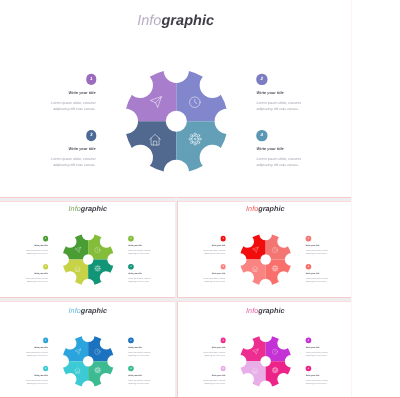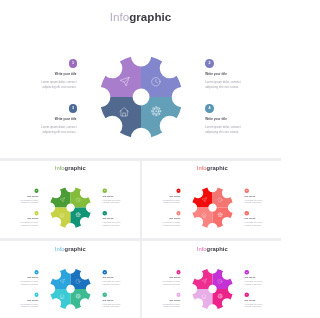--- a/index.html
+++ b/index.html
@@ -49,21 +49,21 @@
   .pg.l1{top:21.7px;}
   .pg.l2{top:26.4px;}
   .blk-1 .hd,.blk-1 .pg,.blk-3 .hd,.blk-3 .pg{right:0;text-align:right;}
   .blk-2 .hd,.blk-2 .pg,.blk-4 .hd,.blk-4 .pg{left:0;text-align:left;}
 
   .divider{position:absolute;background:#eeeef0;}
 </style>
 </head>
 <body>
 
-<div class="deck" style="background: #ef4444;">
+<div class="deck" style="background: #ef4444; font-style: italic;">
   <div class="divider" style="left: 0px; top: 157.5px; width: 281px; height: 3px; background: rgb(238, 238, 240);"></div>
   <div class="divider" style="left: 0px; top: 237.5px; width: 281px; height: 3px; background: rgb(238, 238, 240);"></div>
   <div class="divider" style="left: 139.5px; top: 157.5px; width: 2px; height: 160.5px; background: rgb(238, 238, 240);"></div>
 <div class="slide slide-hero hero">
   <div class="art">
     <div class="title"><span class="tl" style="color: rgb(183, 174, 195);">Info</span><span class="tr">graphic</span></div>
     <div class="gearbox">
           <svg viewBox="0 0 200 200" width="92.1" height="92.1">
             <defs>
               <clipPath id="g0c0">

